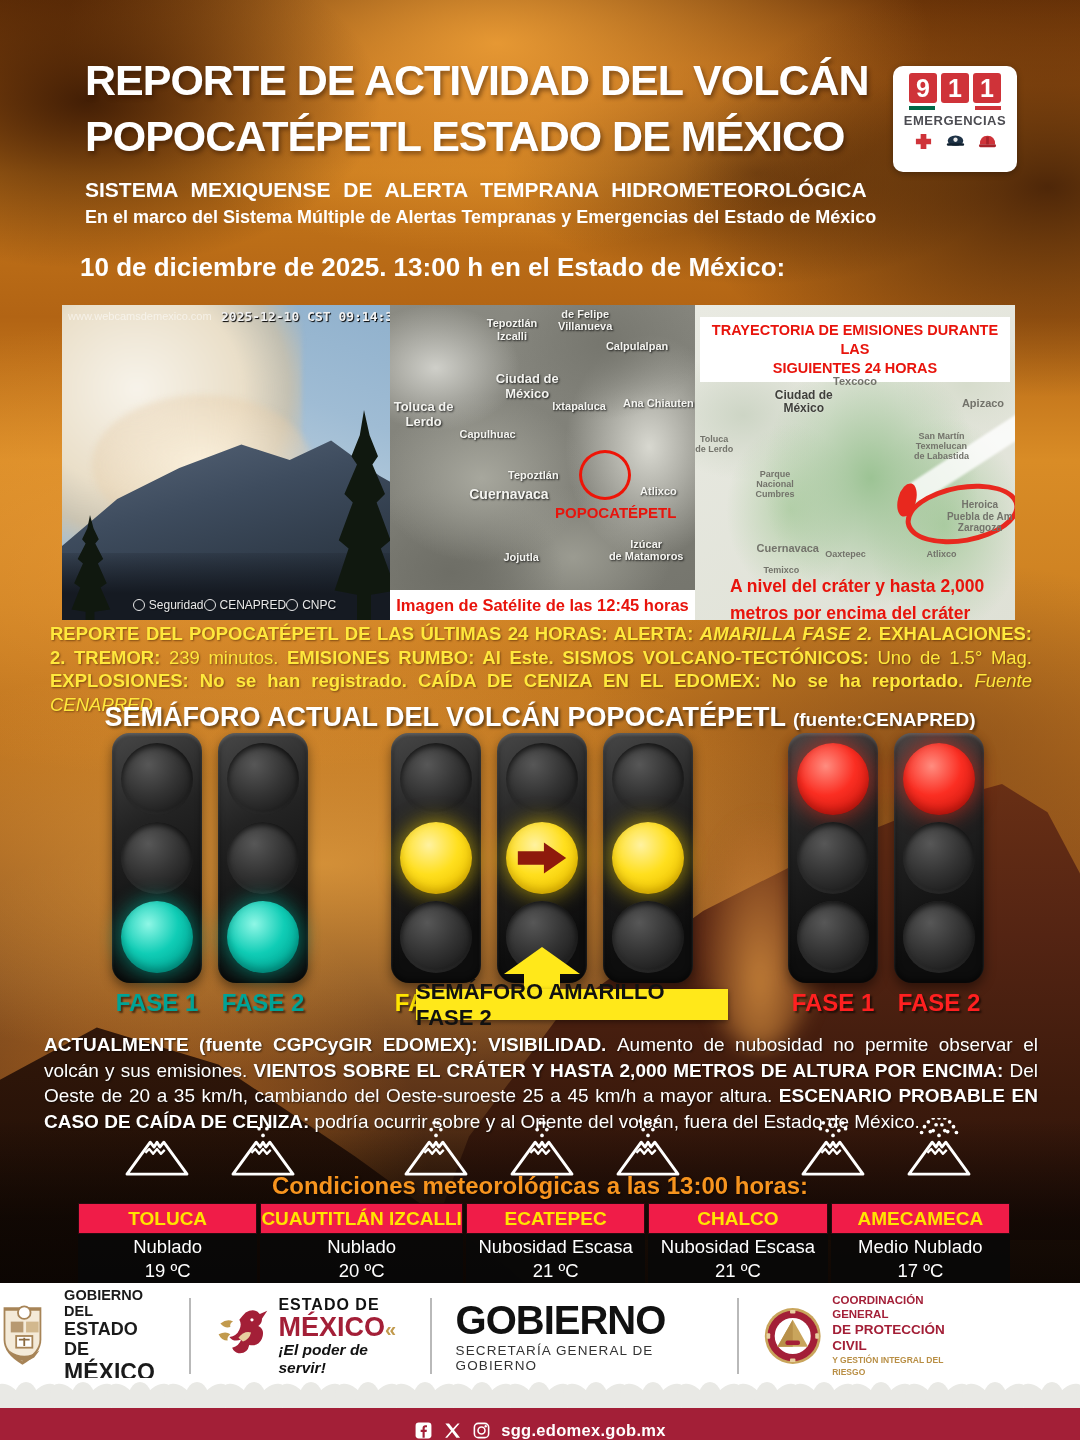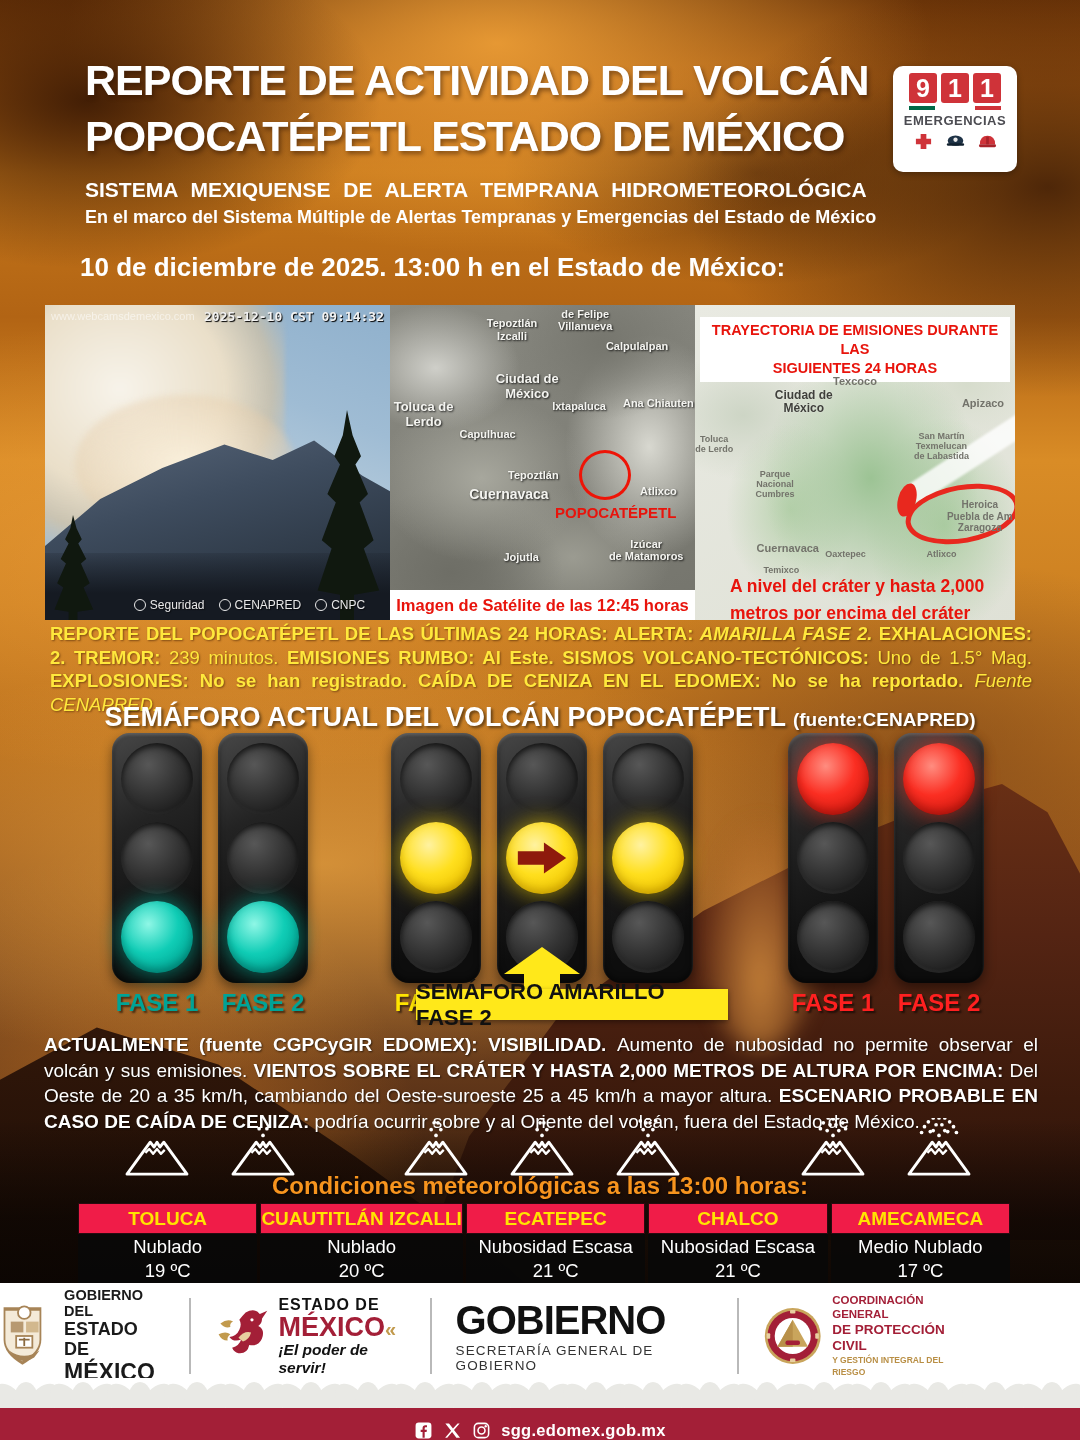--- a/index.html
+++ b/index.html
@@ -40,40 +40,40 @@
   .b911-bars{display:flex;width:92px;justify-content:space-between;margin-top:3px;}
   .b911-bar{width:26px;height:4px;}
   .b911-label{color:#4c4c52;font-weight:700;font-size:13px;letter-spacing:.5px;margin-top:3px;}
   .b911-icons{display:flex;gap:13px;margin-top:4px;align-items:center;}
   .subtitle1{left:85px;top:178px;color:#fff;font-weight:700;font-size:21px;word-spacing:7px;}
   .subtitle2{left:85px;top:207px;color:#fff;font-size:18px;font-weight:bold;}
   .dateline{left:80px;top:252px;color:#fff;font-weight:700;font-size:26px;}
 
   
   .panel{position:absolute;top:305px;height:315px;overflow:hidden;}
-  .panel-webcam{left:45px;width:345px;
+  .panel-webcam{left:62px;width:345px;
     background:linear-gradient(200deg,#8fb0cc 0%,#9fbcd4 30%,#b9cedd 55%,#9db4c6 100%);}
   .wc-cloud{position:absolute;left:-60px;top:-20px;width:300px;height:260px;
     background:radial-gradient(ellipse at 45% 40%, #f7f3ea 0%, #eadfc9 45%, rgba(226,196,150,.55) 65%, transparent 78%);
     filter:blur(2px);}
   .wc-cloud2{position:absolute;left:30px;top:90px;width:220px;height:140px;border-radius:50%;
     background:radial-gradient(ellipse at 50% 50%, rgba(250,240,220,.95), rgba(230,205,170,.4) 70%, transparent 80%);filter:blur(3px);}
   .wc-mountain{position:absolute;left:0;top:120px;width:345px;height:195px;
     background:linear-gradient(165deg,#5c6a7e 0%,#3e4c5e 40%,#2c3744 75%,#222b36 100%);
     clip-path:polygon(0 62%,16% 38%,34% 22%,52% 10%,66% 18%,78% 8%,92% 26%,100% 34%,100% 100%,0 100%);}
   .wc-fg{position:absolute;left:0;top:248px;width:345px;height:67px;
     background:linear-gradient(180deg,rgba(26,31,40,.2),#151a22 60%);}
   .wc-tree{position:absolute;right:8px;top:105px;width:70px;height:210px;background:#10180f;
     clip-path:polygon(50% 0,58% 12%,70% 22%,62% 26%,80% 40%,68% 44%,88% 62%,74% 66%,96% 86%,60% 88%,60% 100%,40% 100%,40% 88%,8% 86%,28% 66%,14% 62%,34% 44%,22% 40%,40% 26%,32% 22%,44% 12%);}
   .wc-tree.small{right:295px;top:210px;width:44px;height:110px;}
   .wc-watermark{position:absolute;left:6px;top:5px;color:rgba(255,255,255,.55);font-size:11px;}
   .wc-timestamp{position:absolute;right:6px;top:4px;color:#f2f2f2;font-family:"DejaVu Sans Mono",monospace;
     font-size:13px;font-weight:700;text-shadow:1px 1px 1px #000;}
-  .wc-credits{position:absolute;left:0;bottom:8px;width:100%;display:flex;justify-content:center;gap:14px;
-    color:#e8e8e8;font-size:12px;align-items:center;text-shadow:1px 1px 1px rgba(0,0,0,.6);padding-left:32px;}
+  .wc-credits{position:absolute;left:0;bottom:8px;width:100%;display:flex;justify-content:center;
+    color:#e8e8e8;font-size:12px;align-items:center;text-shadow:1px 1px 1px rgba(0,0,0,.6);}
   .wc-credit{display:flex;align-items:center;gap:4px;}
   .wc-credit .dot{width:10px;height:10px;border-radius:50%;border:1.5px solid #e8e8e8;display:inline-block;}
 
   .panel-sat{left:390px;width:305px;background:
       radial-gradient(ellipse 120px 90px at 15% 20%, #cfcfc9, transparent 70%),
       radial-gradient(ellipse 140px 110px at 70% 12%, #76766e, transparent 70%),
       radial-gradient(ellipse 150px 120px at 30% 55%, #a7a79d, transparent 70%),
       radial-gradient(ellipse 120px 160px at 85% 45%, #d8d8d0, transparent 70%),
       radial-gradient(ellipse 160px 120px at 20% 85%, #6e6e66, transparent 70%),
       radial-gradient(ellipse 140px 100px at 60% 80%, #9b9b91, transparent 70%),

